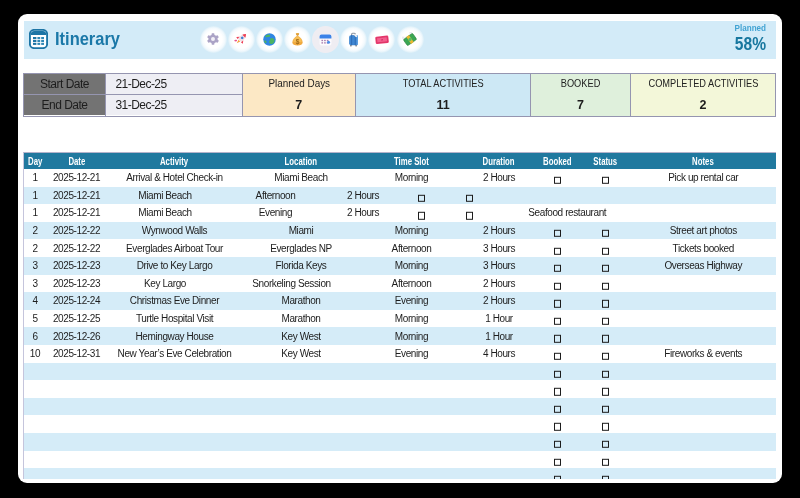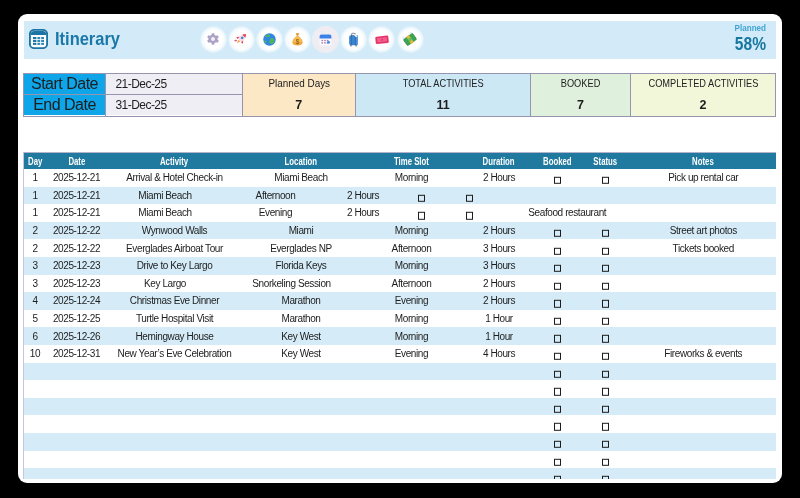--- a/index.html
+++ b/index.html
@@ -9,21 +9,21 @@
 .title { position:absolute; left:31px; top:7px; font-size:18.5px; font-weight:bold; color:#1a78a8; transform:scaleX(0.89); transform-origin:left center; white-space:nowrap; }
 .btn { position:absolute; top:4.5px; width:27px; height:27px; border-radius:50%;
   background:radial-gradient(circle, #ffffff 0%, #ffffff 45%, #f2f9fd 60%, #c2e3f3 80%, #aed9ee 92%, #cde9f7 100%);
   display:flex; align-items:center; justify-content:center; }
 .btn.gray { background:#efedf2; }
 .planned { position:absolute; right:10px; top:1px; text-align:right; }
 .planned .p1 { font-size:9.5px; font-weight:bold; color:#41a3d3; transform:scaleX(0.85); transform-origin:right center; }
 .planned .p2 { font-size:19px; font-weight:bold; color:#17779f; margin-top:0px; transform:scaleX(0.82); transform-origin:right center; }
 .stats { position:absolute; left:5px; top:59px; width:753px; height:44px; border:1px solid #9595b0; display:flex; }
 .sd { flex-shrink:0; width:82px; border-right:1px solid #9595b0; }
-.sd .lab { height:21px; background:#0ea5e9; border-bottom:1px solid #9595b0; display:flex; align-items:center; justify-content:center; font-size:16px; color:#1d1d1d; letter-spacing:-0.5px; }
+.sd .lab { height:21px; background:#737373; border-bottom:1px solid #9595b0; display:flex; align-items:center; justify-content:center; font-size:12px; color:#1d1d1d; letter-spacing:-0.5px; }
 .sd .lab:last-child { border-bottom:none; height:20px; }
 .sv { flex-shrink:0; width:136.5px; border-right:1px solid #9595b0; }
 .sv .val { height:21px; background:#eeeef4; border-bottom:1px solid #9595b0; display:flex; align-items:center; font-size:12px; color:#1d1d1d; letter-spacing:-0.55px; padding-left:9.5px; }
 .sv .val:last-child { border-bottom:none; height:20px; }
 .blk { display:flex; flex-direction:column; align-items:center; border-right:1px solid #9595b0; padding-top:2px; flex-shrink:0; }
 .blk:last-child { border-right:none; }
 .blk .t { font-size:11px; color:#222; line-height:14px; white-space:nowrap; }
 .blk .n { font-size:12.5px; font-weight:bold; color:#1d1d1d; line-height:16px; margin-top:6.5px; }
 .sx84 { transform:scaleX(0.84); transform-origin:center; }
 .sx90 { transform:scaleX(0.90); transform-origin:center; }
@@ -275,20 +275,21 @@
         <div class="td" style="width:136px">Drive to Key Largo</div>
         <div class="td" style="width:117px">Florida Keys</div>
         <div class="td" style="width:104px">Morning</div>
         <div class="td" style="width:71px">3 Hours</div>
         <div class="td" style="width:46px">
           <span class="cb"></span>
         </div>
         <div class="td" style="width:50px">
           <span class="cb"></span>
         </div>
+        <div class="td" style="width:145.5px">Overseas Highway</div>
       </div>
 <div class="tr">
         <div class="td" style="width:23px">3</div>
         <div class="td" style="width:60px">2025-12-23</div>
         <div class="td" style="width:117px">Key Largo</div>
         <div class="td" style="width:136px">Snorkeling Session</div>
         <div class="td" style="width:104px">Afternoon</div>
         <div class="td" style="width:71px">2 Hours</div>
         <div class="td" style="width:46px">
           <span class="cb"></span>

